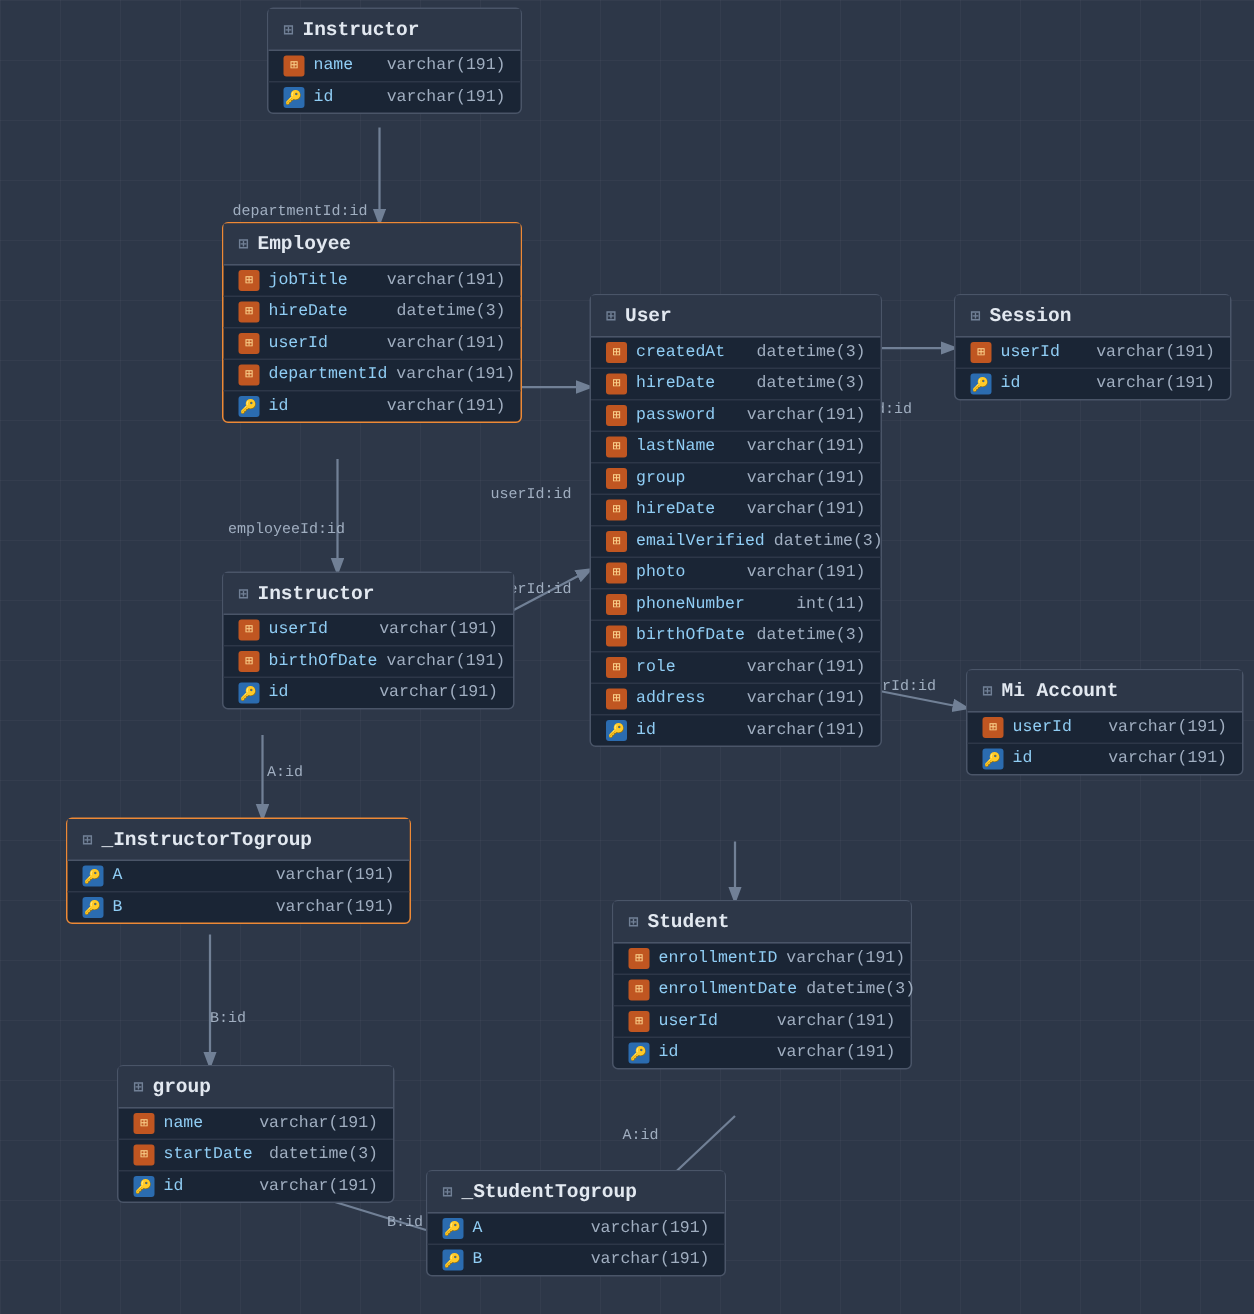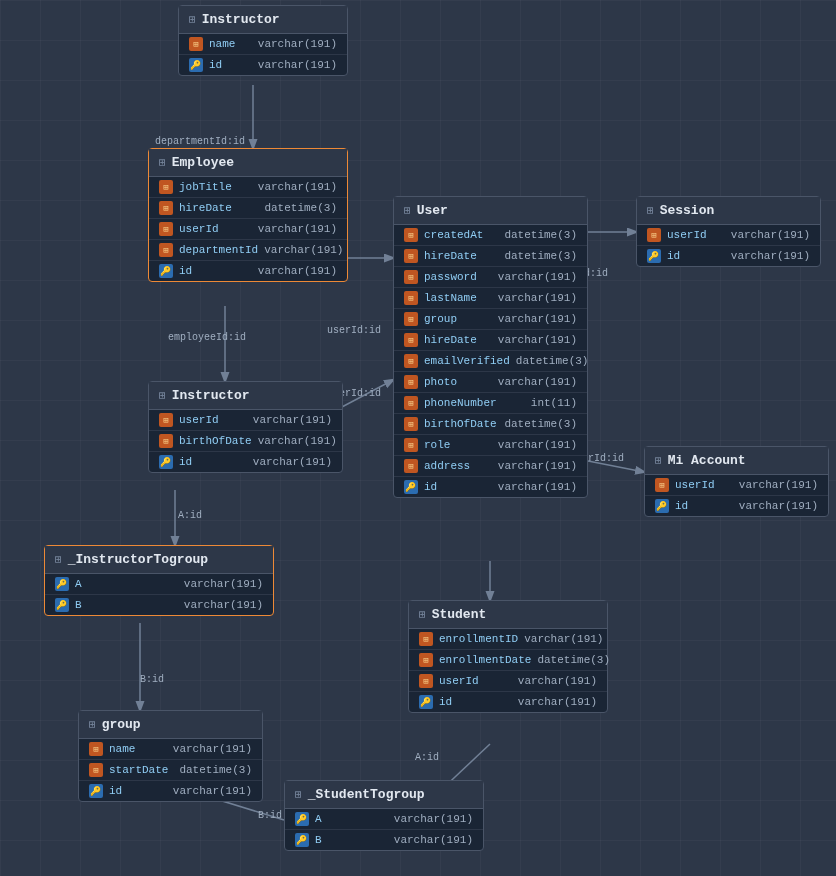--- a/index.html
+++ b/index.html
@@ -142,21 +142,21 @@
   <defs>
     <marker id="arrow" markerWidth="8" markerHeight="8" refX="6" refY="3" orient="auto">
       <path d="M0,0 L0,6 L8,3 z" fill="#718096"></path>
     </marker>
   </defs>
 </svg>
 
 <div class="conn-label" style="left:155px;top:116px;margin-top:20px;">departmentId:id</div>
 <div class="conn-label" style="left:327px;top:325px;">userId:id</div>
 <div class="conn-label" style="left:554px;top:268px;">userId:id</div>
-<div class="conn-label" style="left:152px;top:332px;margin-left:16px;">employeeId:id</div>
+<div class="conn-label" style="left:152px;top:348px;">employeeId:id</div>
 <div class="conn-label" style="left:327px;top:388px;">userId:id</div>
 <div class="conn-label" style="left:570px;top:453px;">userId:id</div>
 <div class="conn-label" style="left:178px;top:510px;">A:id</div>
 <div class="conn-label" style="left:140px;top:674px;">B:id</div>
 <div class="conn-label" style="left:415px;top:752px;">A:id</div>
 <div class="conn-label" style="left:258px;top:810px;">B:id</div>
 
 <div class="db-table" style="left:178px;top:5px;width:170px;">
   <div class="table-header">
     <span class="table-icon">⊞</span>

